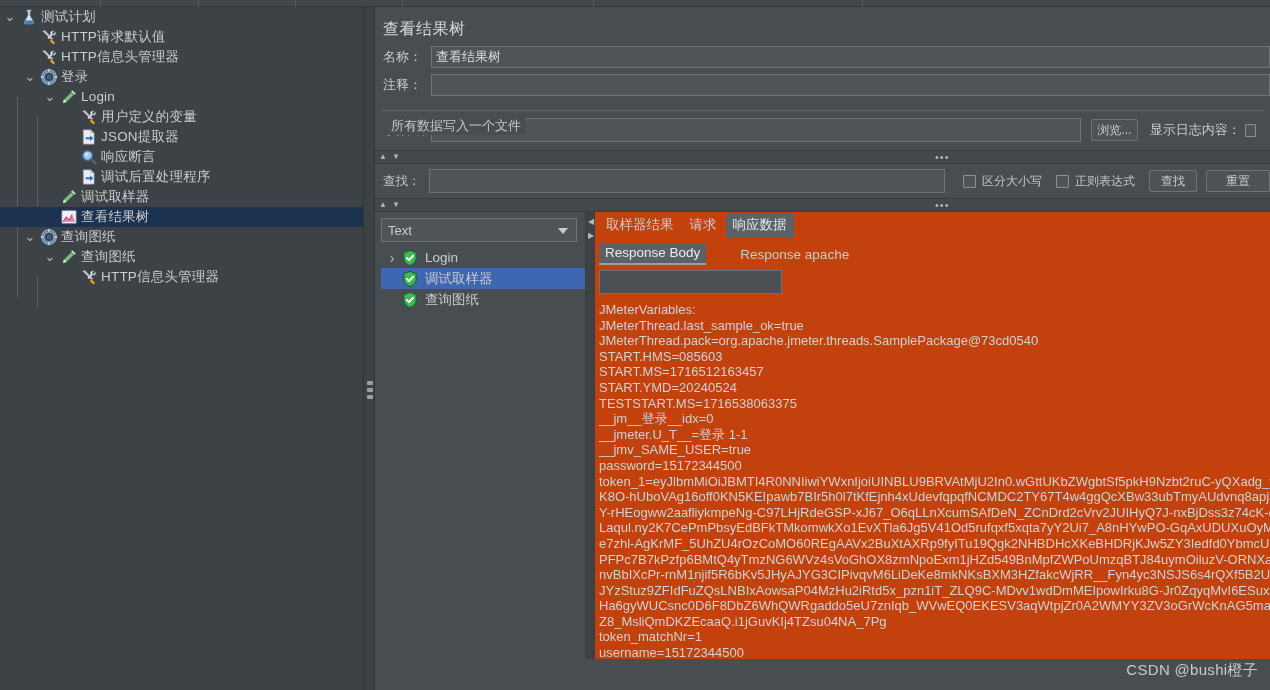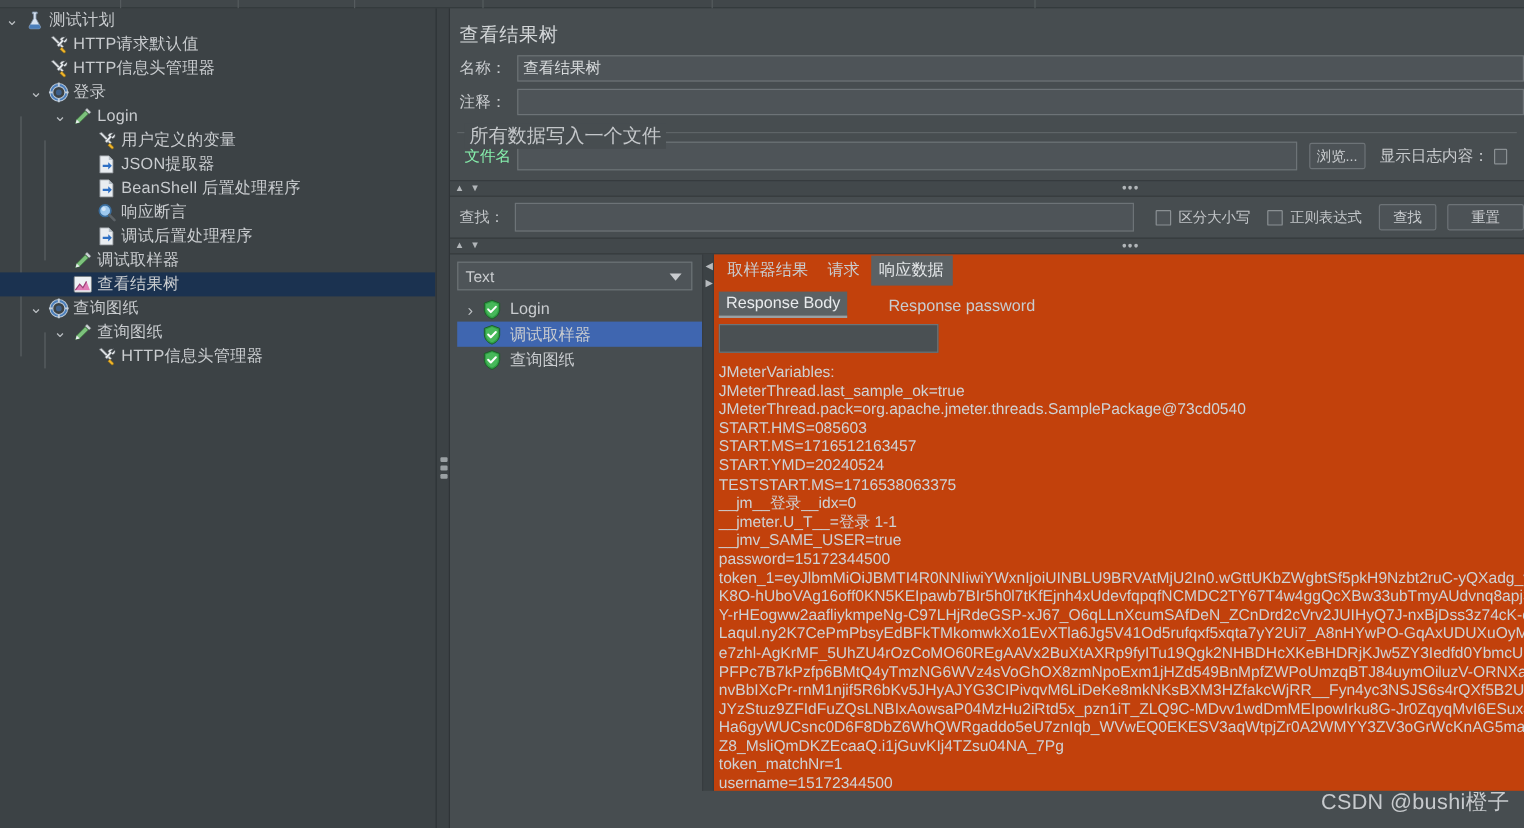--- a/index.html
+++ b/index.html
@@ -68,22 +68,22 @@
   .finput {
     flex: 1 1 auto; height: 22px; background: #4e5458; border: 1px solid #6d7377;
     color: #d7dadc; font-size: 13px; padding: 0 4px; line-height: 20px;
     font-family: "Liberation Sans", sans-serif;
   }
 
   
   .group { margin: 2px 6px 0 6px; position: relative; padding-top: 9px; }
   .group-line { position: absolute; left: 0; right: 0; top: 8px; height: 1px; background: #5e6467; }
   .group-title {
-    position: absolute; left: 6px; top: 1px; background: #474d50;
-    padding: 0 4px; font-size: 16px; color: #c4c7ca;
+    position: absolute; left: 6px; top: 15px; background: #474d50;
+    padding: 0 4px; font-size: 13px; color: #c4c7ca;
   }
   .group-body { display: flex; align-items: center; padding: 7px 2px 6px 2px; }
 
   .btn {
     background: #4c5256; border: 1px solid #6d7377; color: #c9cccf;
     font-size: 12px; height: 22px; padding: 0 10px; border-radius: 2px;
     font-family: "Liberation Sans", sans-serif; cursor: default;
   }
 
   
@@ -152,21 +152,21 @@
   .resp-body {
     padding: 4px 0 0 4px; font-size: 13px; line-height: 15.6px;
     color: #cfd2d4; white-space: pre; overflow: hidden;
     font-family: "Liberation Sans", "DejaVu Sans", sans-serif;
     height: 392px;
   }
   .resp-body div { height: 15.6px; }
 
   .watermark {
     position: absolute; right: 12px; bottom: 10px; color: #c7cacd;
-    font-size: 18px; letter-spacing: .3px;
+    font-size: 15px; letter-spacing: .3px;
   }
 </style>
 </head>
 <body>
 
 <div class="app">
 
   <div class="topstrip">
     <div class="sep" style="left:100px"></div>
     <div class="sep" style="left:198px"></div>
@@ -256,31 +256,20 @@
         <div class="tree-row" style="padding-left: 60px;">
           <span class="tw blank"></span>
           <span class="ti">
             <svg class="ic" viewBox="0 0 18 18" xmlns="http://www.w3.org/2000/svg">
               <path d="M3.2 1.8h7.5l3.5 3.5v10.9H3.2z" fill="#e9edf1" stroke="#7b8186" stroke-width=".7"></path>
               <path d="M10.7 1.8l3.5 3.5h-3.5z" fill="#b6bfc7"></path>
               <path d="M5.6 9.2h4.6V7.2l3 3-3 3v-2H5.6z" fill="#2d6fc4"></path>
             </svg>
           </span>
           <span class="tlabel">JSON提取器</span>
-        </div>
-        <div class="tree-row" style="padding-left: 60px;">
-          <span class="tw blank"></span>
-          <span class="ti">
-            <svg class="ic" viewBox="0 0 18 18" xmlns="http://www.w3.org/2000/svg">
-              <path d="M3.2 1.8h7.5l3.5 3.5v10.9H3.2z" fill="#e9edf1" stroke="#7b8186" stroke-width=".7"></path>
-              <path d="M10.7 1.8l3.5 3.5h-3.5z" fill="#b6bfc7"></path>
-              <path d="M5.6 9.2h4.6V7.2l3 3-3 3v-2H5.6z" fill="#2d6fc4"></path>
-            </svg>
-          </span>
-          <span class="tlabel">BeanShell 后置处理程序</span>
         </div>
         <div class="tree-row" style="padding-left: 60px;">
           <span class="tw blank"></span>
           <span class="ti">
             <svg class="ic" viewBox="0 0 18 18" xmlns="http://www.w3.org/2000/svg">
               <circle cx="7.6" cy="7.6" r="4.8" fill="#9ec9ef" stroke="#3b6e9e" stroke-width="1.4"></circle>
               <circle cx="6.4" cy="6.2" r="1.8" fill="#dbeaf8" opacity=".85"></circle>
               <path d="M11.1 11.1l4.3 4.3" stroke="#5d6367" stroke-width="2.2" stroke-linecap="round"></path>
             </svg>
           </span>
@@ -470,21 +459,21 @@
       </div>
 
       <div class="tabs-pane">
         <div class="tabbar" id="tabbar">
             <div class="tab">取样器结果</div>
             <div class="tab">请求</div>
             <div class="tab active">响应数据</div>
           </div>
         <div class="subtabbar" id="subtabbar">
             <div class="subtab active">Response Body</div>
-            <div class="subtab">Response password</div>
+            <div class="subtab">Response apache</div>
           </div>
         <input class="body-search" value="" style="">
         <div class="resp-body" id="resp-body"><div>JMeterVariables:</div><div>JMeterThread.last_sample_ok=true</div><div>JMeterThread.pack=org.apache.jmeter.threads.SamplePackage@73cd0540</div><div>START.HMS=085603</div><div>START.MS=1716512163457</div><div>START.YMD=20240524</div><div>TESTSTART.MS=1716538063375</div><div>__jm__登录__idx=0</div><div>__jmeter.U_T__=登录 1-1</div><div>__jmv_SAME_USER=true</div><div>password=15172344500</div><div>token_1=eyJlbmMiOiJBMTI4R0NNIiwiYWxnIjoiUINBLU9BRVAtMjU2In0.wGttUKbZWgbtSf5pkH9Nzbt2ruC-yQXadg_y_M_Wq5y9Q</div><div>K8O-hUboVAg16off0KN5KEIpawb7BIr5h0l7tKfEjnh4xUdevfqpqfNCMDC2TY67T4w4ggQcXBw33ubTmyAUdvnq8apj3o0I3QFOUaE</div><div>Y-rHEogww2aafliykmpeNg-C97LHjRdeGSP-xJ67_O6qLLnXcumSAfDeN_ZCnDrd2cVrv2JUIHyQ7J-nxBjDss3z74cK-o0n1THsI4t8o9x</div><div>Laqul.ny2K7CePmPbsyEdBFkTMkomwkXo1EvXTla6Jg5V41Od5rufqxf5xqta7yY2Ui7_A8nHYwPO-GqAxUDUXuOyM0zmwBdhduiK</div><div>e7zhl-AgKrMF_5UhZU4rOzCoMO60REgAAVx2BuXtAXRp9fyITu19Qgk2NHBDHcXKeBHDRjKJw5ZY3Iedfd0YbmcU64TmIGnHYkWH</div><div>PFPc7B7kPzfp6BMtQ4yTmzNG6WVz4sVoGhOX8zmNpoExm1jHZd549BnMpfZWPoUmzqBTJ84uymOiluzV-ORNXa2go8LnIpk1XCb</div><div>nvBbIXcPr-rnM1njif5R6bKv5JHyAJYG3CIPivqvM6LiDeKe8mkNKsBXM3HZfakcWjRR__Fyn4yc3NSJS6s4rQXf5B2Ueb_bRt_LkbTcyUjn</div><div>JYzStuz9ZFIdFuZQsLNBIxAowsaP04MzHu2iRtd5x_pzn1iT_ZLQ9C-MDvv1wdDmMEIpowIrku8G-Jr0ZqyqMvI6ESuxJSd42e0n0qBnjk</div><div>Ha6gyWUCsnc0D6F8DbZ6WhQWRgaddo5eU7znIqb_WVwEQ0EKESV3aqWtpjZr0A2WMYY3ZV3oGrWcKnAG5maGRH0B4K-8uy5zv</div><div>Z8_MsliQmDKZEcaaQ.i1jGuvKIj4TZsu04NA_7Pg</div><div>token_matchNr=1</div><div>username=15172344500</div></div>
       </div>
 
     </div>
 
     <div class="watermark">CSDN @bushi橙子</div>
   </div>
 

